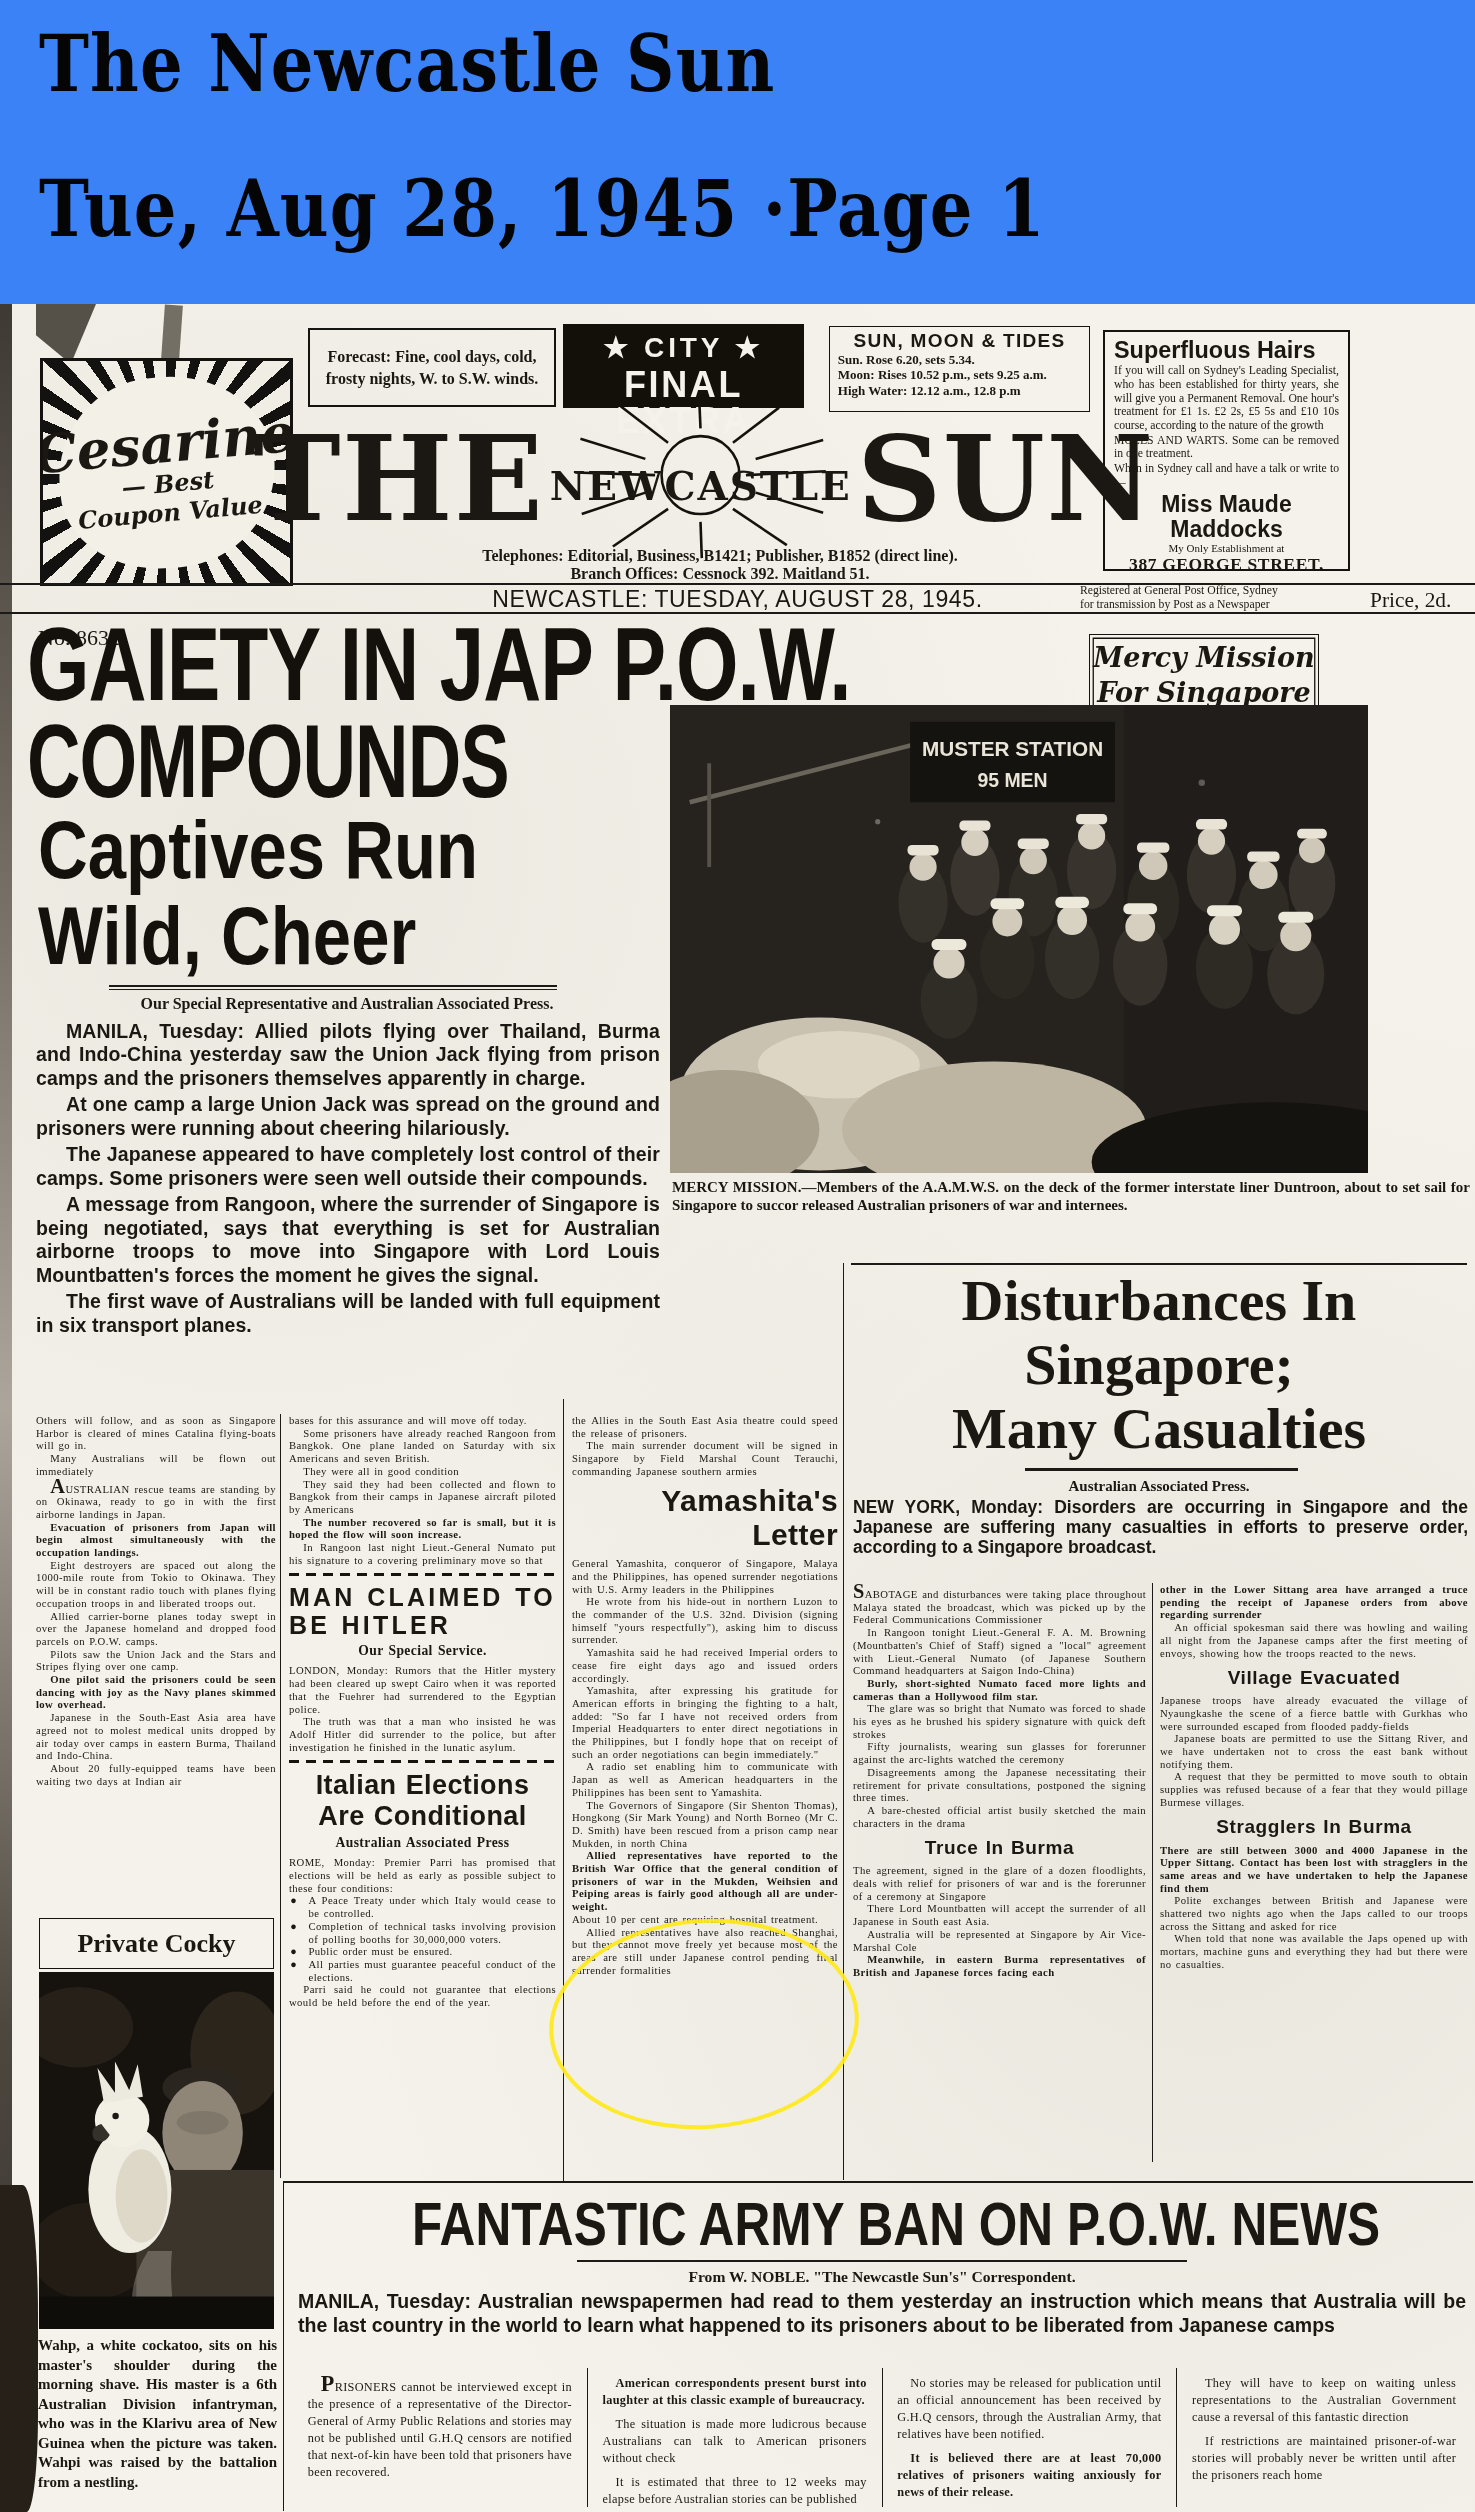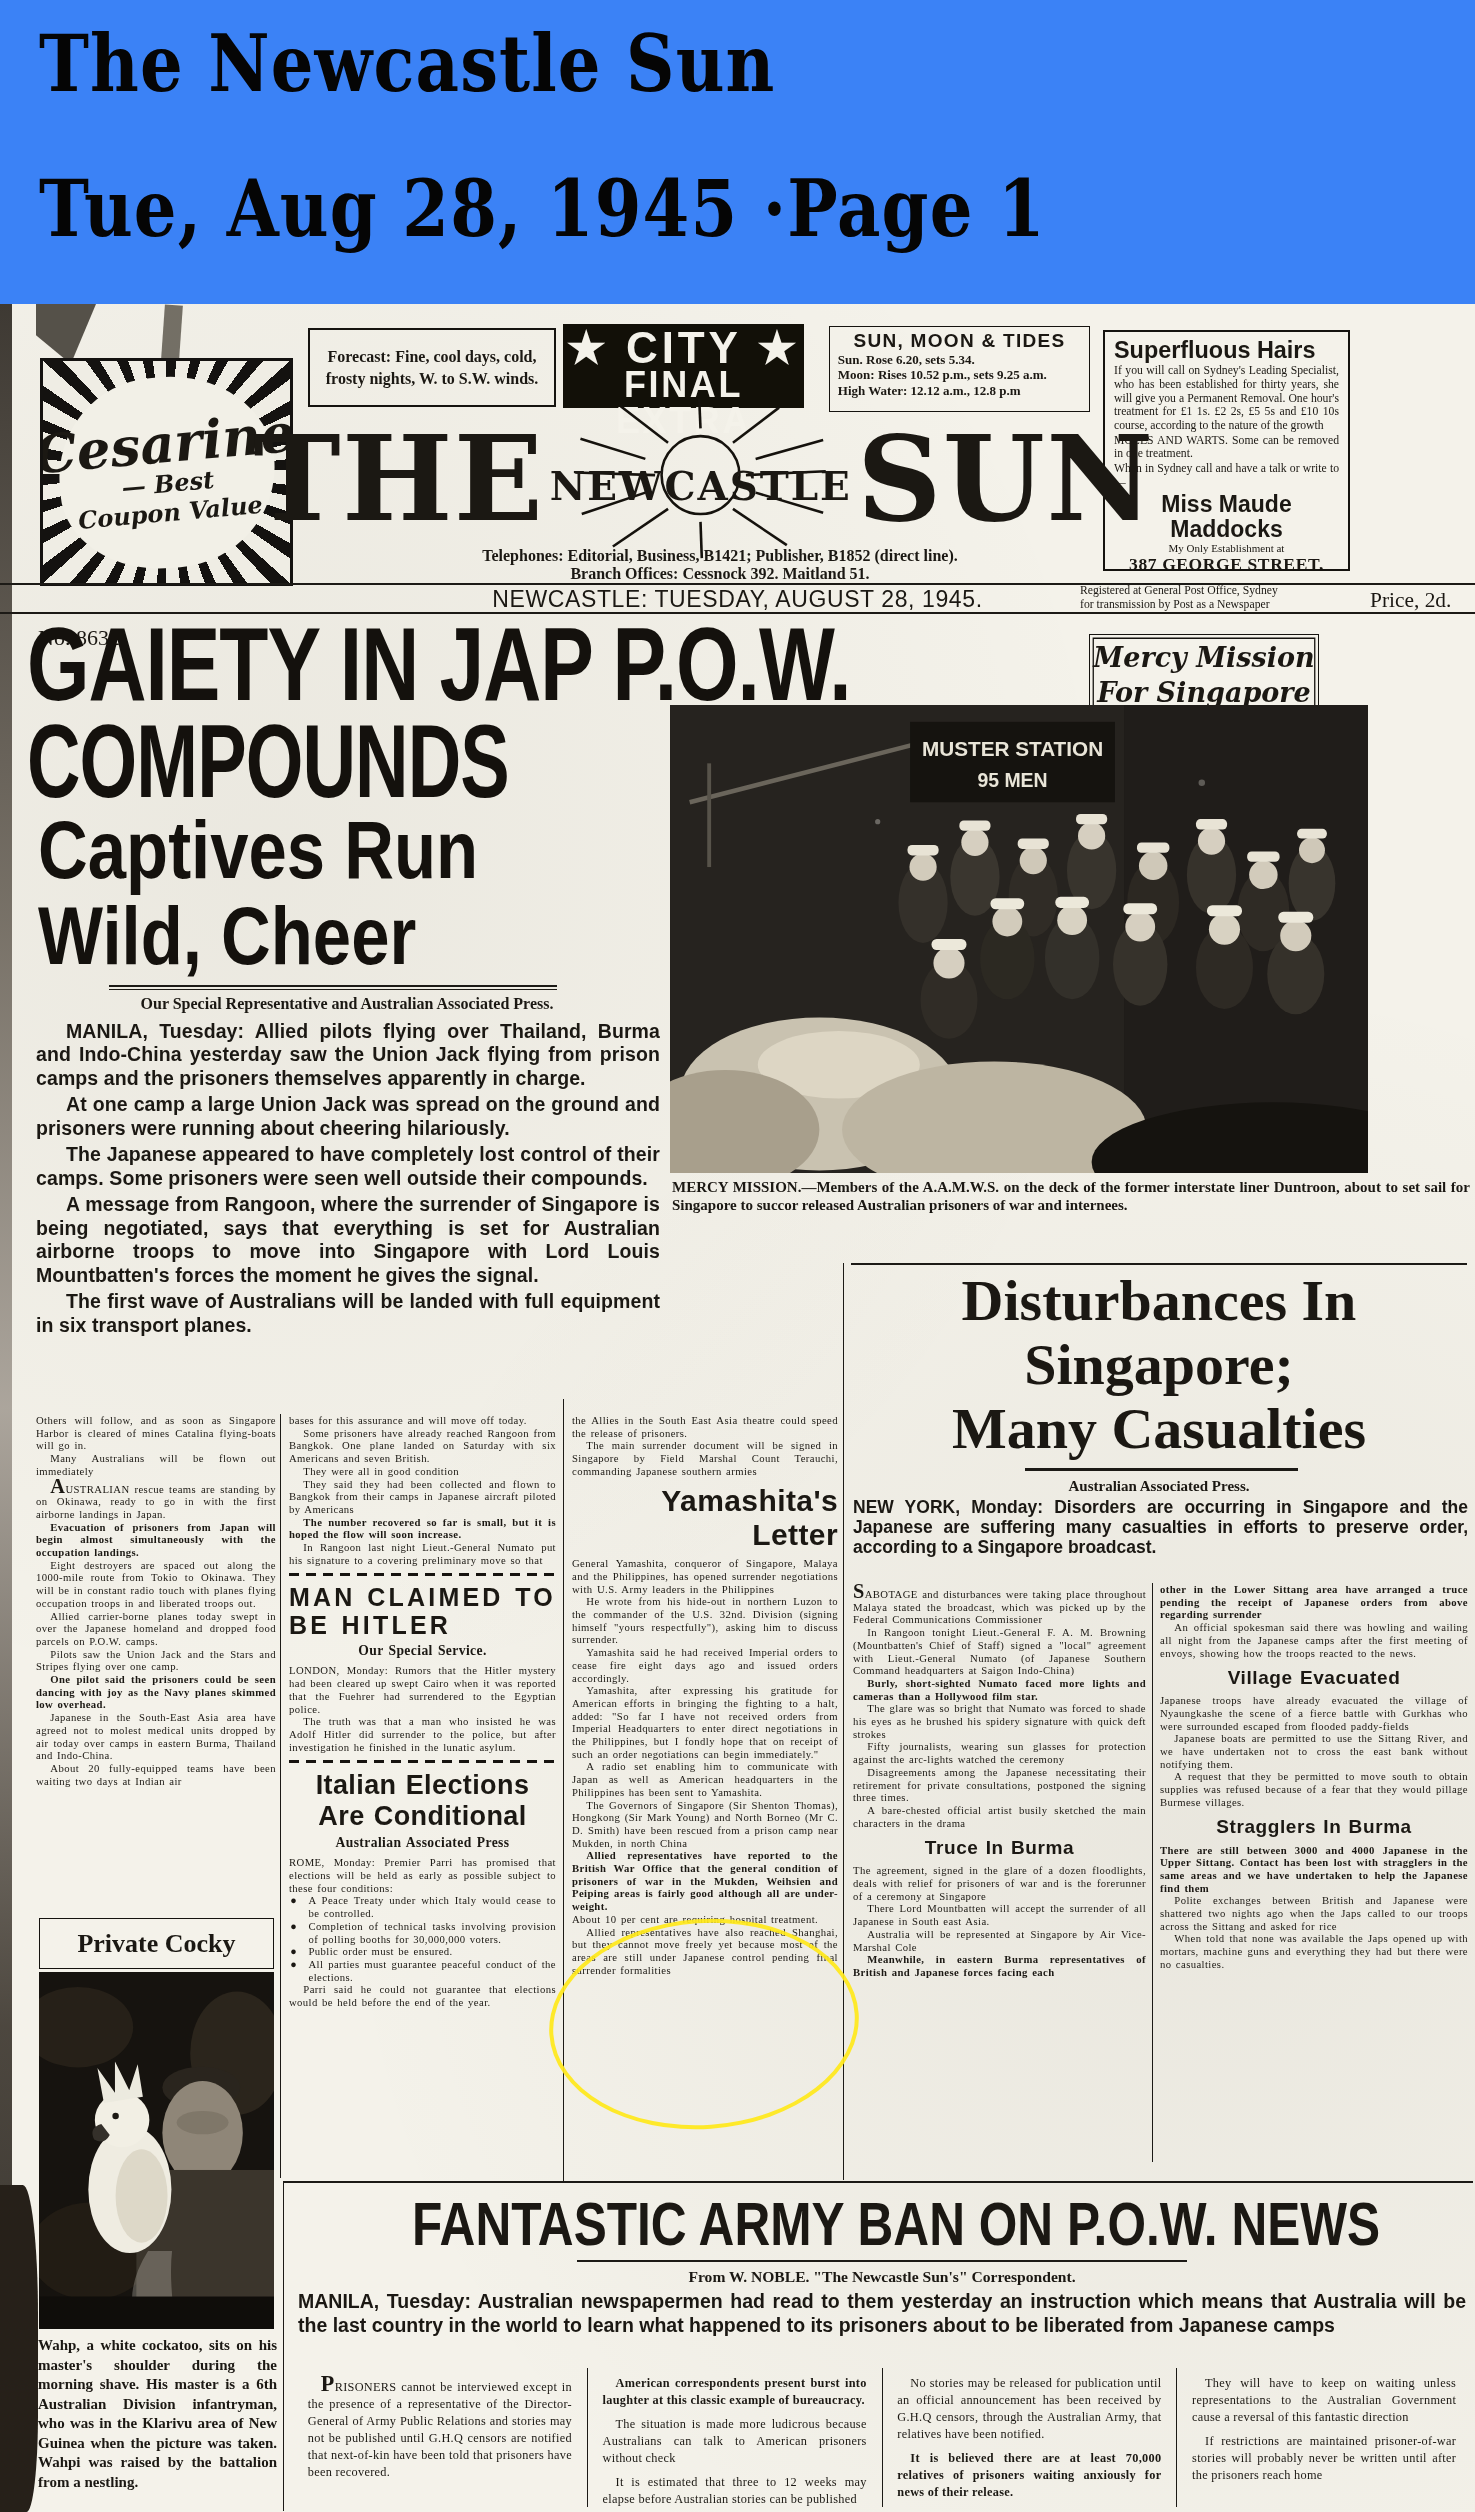--- a/index.html
+++ b/index.html
@@ -33,21 +33,21 @@
      display:flex;flex-direction:column;align-items:center;justify-content:center;transform:rotate(-5deg);}
   .ces-name{font:italic bold 53px/1 "DejaVu Serif",serif;}
   .ces-tag{font:italic bold 24px/1.2 "DejaVu Serif",serif;}
 
   #issue-no{position:absolute;left:38px;top:587px;font:22px "Liberation Serif",serif;margin-top:38px;}
   #forecast-box{position:absolute;left:308px;top:328px;width:248px;height:79px;border:2.6px solid #15130f;
      display:flex;align-items:center;justify-content:center;padding:3.9px 9px;text-align:center;
      font:bold 16px/21.4px "Liberation Serif",serif;}
   #city-box{position:absolute;left:563px;top:324px;width:241px;height:84px;background:#121008;color:#f4f2ea;
      text-align:center;font-family:"Liberation Sans",sans-serif;padding-top:3.9px;}
-  .city-l1{font-weight:bold;font-size:44px;line-height:39px;letter-spacing:3.9px;}
+  .city-l1{font-weight:bold;font-size:28px;line-height:39px;letter-spacing:3.9px;}
   .city-l2{font-weight:bold;font-size:36px;line-height:36px;letter-spacing:2.6px;}
   #tides-box{position:absolute;left:829px;top:326px;width:261px;height:86px;border:1.9px solid #15130f;
      padding:2.6px 7.8px;overflow:hidden;}
   .tides-title{text-align:center;font:bold 19px/22px "Liberation Sans",sans-serif;letter-spacing:1.3px;}
   .tides-line{font:bold 13px/15.6px "Liberation Serif",serif;}
   #hairs-ad{position:absolute;left:1103px;top:330px;width:247px;height:241px;border:2.6px solid #15130f;
      padding:5.2px 9px;overflow:hidden;}
   .hairs-title{text-align:left;font:bold 23.4px/26px "Liberation Sans",sans-serif;}
   .hairs-p{font:11.7px/13.6px "Liberation Serif",serif;text-align:justify;margin:1.3px 0;}
   .hairs-name{text-align:center;font:bold 23px/25px "Liberation Sans",sans-serif;margin-top:2.6px;}
@@ -359,21 +359,21 @@
     <div data-name="disturbances-headline-line3">Many Casualties</div>
   </div>
   <div class="rule" style="left:1025px;top:1468px;width:273px;height:2.6px;" data-name="rule"></div>
   <div id="dist-byline" data-name="disturbances-byline">Australian Associated Press.</div>
   <div id="dist-lead" data-name="disturbances-lead">NEW YORK, Monday: Disorders are occurring in Singapore and the Japanese are suffering many casualties in efforts to preserve order, according to a Singapore broadcast.</div>
   <div id="dist-left" class="ncol" data-name="disturbances-column-left">
       <p class="ni dc" data-name="paragraph">SABOTAGE and disturbances were taking place throughout Malaya stated the broadcast, which was picked up by the Federal Communications Commissioner</p>
       <p data-name="paragraph">In Rangoon tonight Lieut.-General F. A. M. Browning (Mountbatten's Chief of Staff) signed a "local" agreement with Lieut.-General Numato (of Japanese Southern Command headquarters at Saigon Indo-China)</p>
       <p class="b" data-name="paragraph">Burly, short-sighted Numato faced more lights and cameras than a Hollywood film star.</p>
       <p data-name="paragraph">The glare was so bright that Numato was forced to shade his eyes as he brushed his spidery signature with quick deft strokes</p>
-      <p data-name="paragraph">Fifty journalists, wearing sun glasses for protection against the arc-lights watched the ceremony</p>
+      <p data-name="paragraph">Fifty journalists, wearing sun glasses for forerunner against the arc-lights watched the ceremony</p>
       <p data-name="paragraph">Disagreements among the Japanese necessitating their retirement for private consultations, postponed the signing three times.</p>
       <p data-name="paragraph">A bare-chested official artist busily sketched the main characters in the drama</p>
       <p class="sub" data-name="column-subhead">Truce In Burma</p>
       <p class="ni" data-name="paragraph">The agreement, signed in the glare of a dozen floodlights, deals with relief for prisoners of war and is the forerunner of a ceremony at Singapore</p>
       <p data-name="paragraph">There Lord Mountbatten will accept the surrender of all Japanese in South east Asia.</p>
       <p data-name="paragraph">Australia will be represented at Singapore by Air Vice-Marshal Cole</p>
       <p class="b" data-name="paragraph">Meanwhile, in eastern Burma representatives of British and Japanese forces facing each</p>
     </div>
   <div id="vr4" class="rule" data-name="column-rule"></div>
   <div id="dist-right" class="ncol" data-name="disturbances-column-right">

